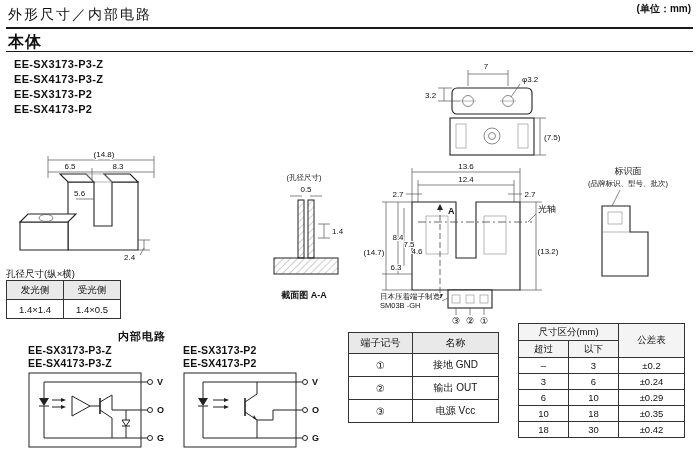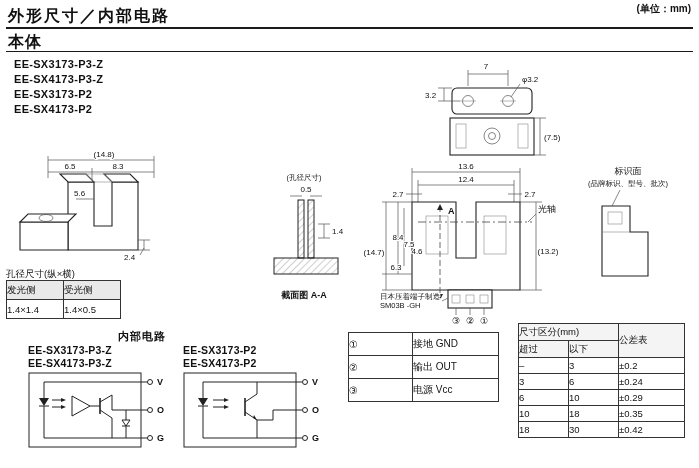--- a/index.html
+++ b/index.html
@@ -1,40 +1,40 @@
 <!DOCTYPE html>
 <html><head>
 <meta charset="utf-8">
 <style>
   *{margin:0;padding:0;box-sizing:border-box}
   html,body{background:#fff}
   .page{position:relative;width:699px;height:468px;background:#fff;overflow:hidden;
         font-family:"Liberation Sans","DejaVu Sans",sans-serif;color:#111}
   .abs{position:absolute}
-  .title{left:8px;top:6px;font-size:16px;font-weight:bold;letter-spacing:2px}
+  .title{left:8px;top:6px;font-size:14px;font-weight:normal;letter-spacing:2px}
   .unit{right:8px;top:2px;font-size:10px;font-weight:bold}
   .rule-thick{left:6px;right:6px;top:27px;height:2px;background:#1a1a1a}
   .rule-thin{left:6px;right:6px;top:51px;height:1px;background:#1a1a1a}
   .section{left:8px;top:32px;font-size:16px;font-weight:bold;letter-spacing:1px}
   .models{left:14px;top:57px;font-size:11px;font-weight:bold;line-height:15px;letter-spacing:.3px}
   svg{overflow:visible}
   svg text{font-family:"Liberation Sans","DejaVu Sans",sans-serif}
   .dim{font-size:8px;fill:#111;paint-order:stroke;stroke:#fff;stroke-width:2px}
   .lbl{font-size:9px;fill:#111;paint-order:stroke;stroke:#fff;stroke-width:2px}
   .small{font-size:7.5px;fill:#111;paint-order:stroke;stroke:#fff;stroke-width:2px}
   .lblb{font-size:9px;font-weight:bold;fill:#111}
   .thin{stroke:#555;stroke-width:.7;fill:none}
   .thin2{stroke:#888;stroke-width:.6;fill:none}
   .body{stroke:#222;stroke-width:1.1;fill:#fff}
   .bodyh{stroke:#222;stroke-width:1;fill:url(#hatch)}
   .ck{stroke:#222;stroke-width:1;fill:none}
   .ckf{fill:#222;stroke:none}
   .axis{stroke:#444;stroke-width:.8;stroke-dasharray:8 3 2 3;fill:none}
   table{border-collapse:collapse;background:#fff}
-  td,th{border:1px solid #333;text-align:left;font-weight:normal}
+  td,th{border:1px solid #333;text-align:center;font-weight:normal}
   .slit-title{left:6px;top:268px;font-size:9.5px}
   .slit-table{left:6px;top:280px;font-size:9.5px}
   .slit-table th{background:#e9e9e9;width:57px;height:19px}
   .slit-table td{height:19px}
   .circ-title{left:118px;top:329px;font-size:11px;font-weight:bold;letter-spacing:1px}
   .circ-models{font-size:10.5px;font-weight:bold;line-height:13px;letter-spacing:.2px}
   .term-table{left:348px;top:332px;font-size:10px}
   .term-table th{background:#e9e9e9;height:21px}
   .term-table th:first-child,.term-table td:first-child{width:64px}
   .term-table th:last-child,.term-table td:last-child{width:86px}
@@ -284,20 +284,24 @@
     <circle cx="122" cy="10" r="2.5" class="ck"></circle>
     <circle cx="122" cy="38" r="2.5" class="ck"></circle>
     <circle cx="122" cy="66" r="2.5" class="ck"></circle>
     <text x="129" y="13" class="tlabel">V</text>
     <text x="129" y="41" class="tlabel">O</text>
     <text x="129" y="69" class="tlabel">G</text>
   </svg>
 
   <table class="abs term-table">
     <tbody>
+        <tr>
+      <th>端子记号</th>
+      <th>名称</th>
+    </tr>
     <tr>
       <td>①</td>
       <td>接地 GND</td>
     </tr>
     <tr>
       <td>②</td>
       <td>输出 OUT</td>
     </tr>
     <tr>
       <td>③</td>

